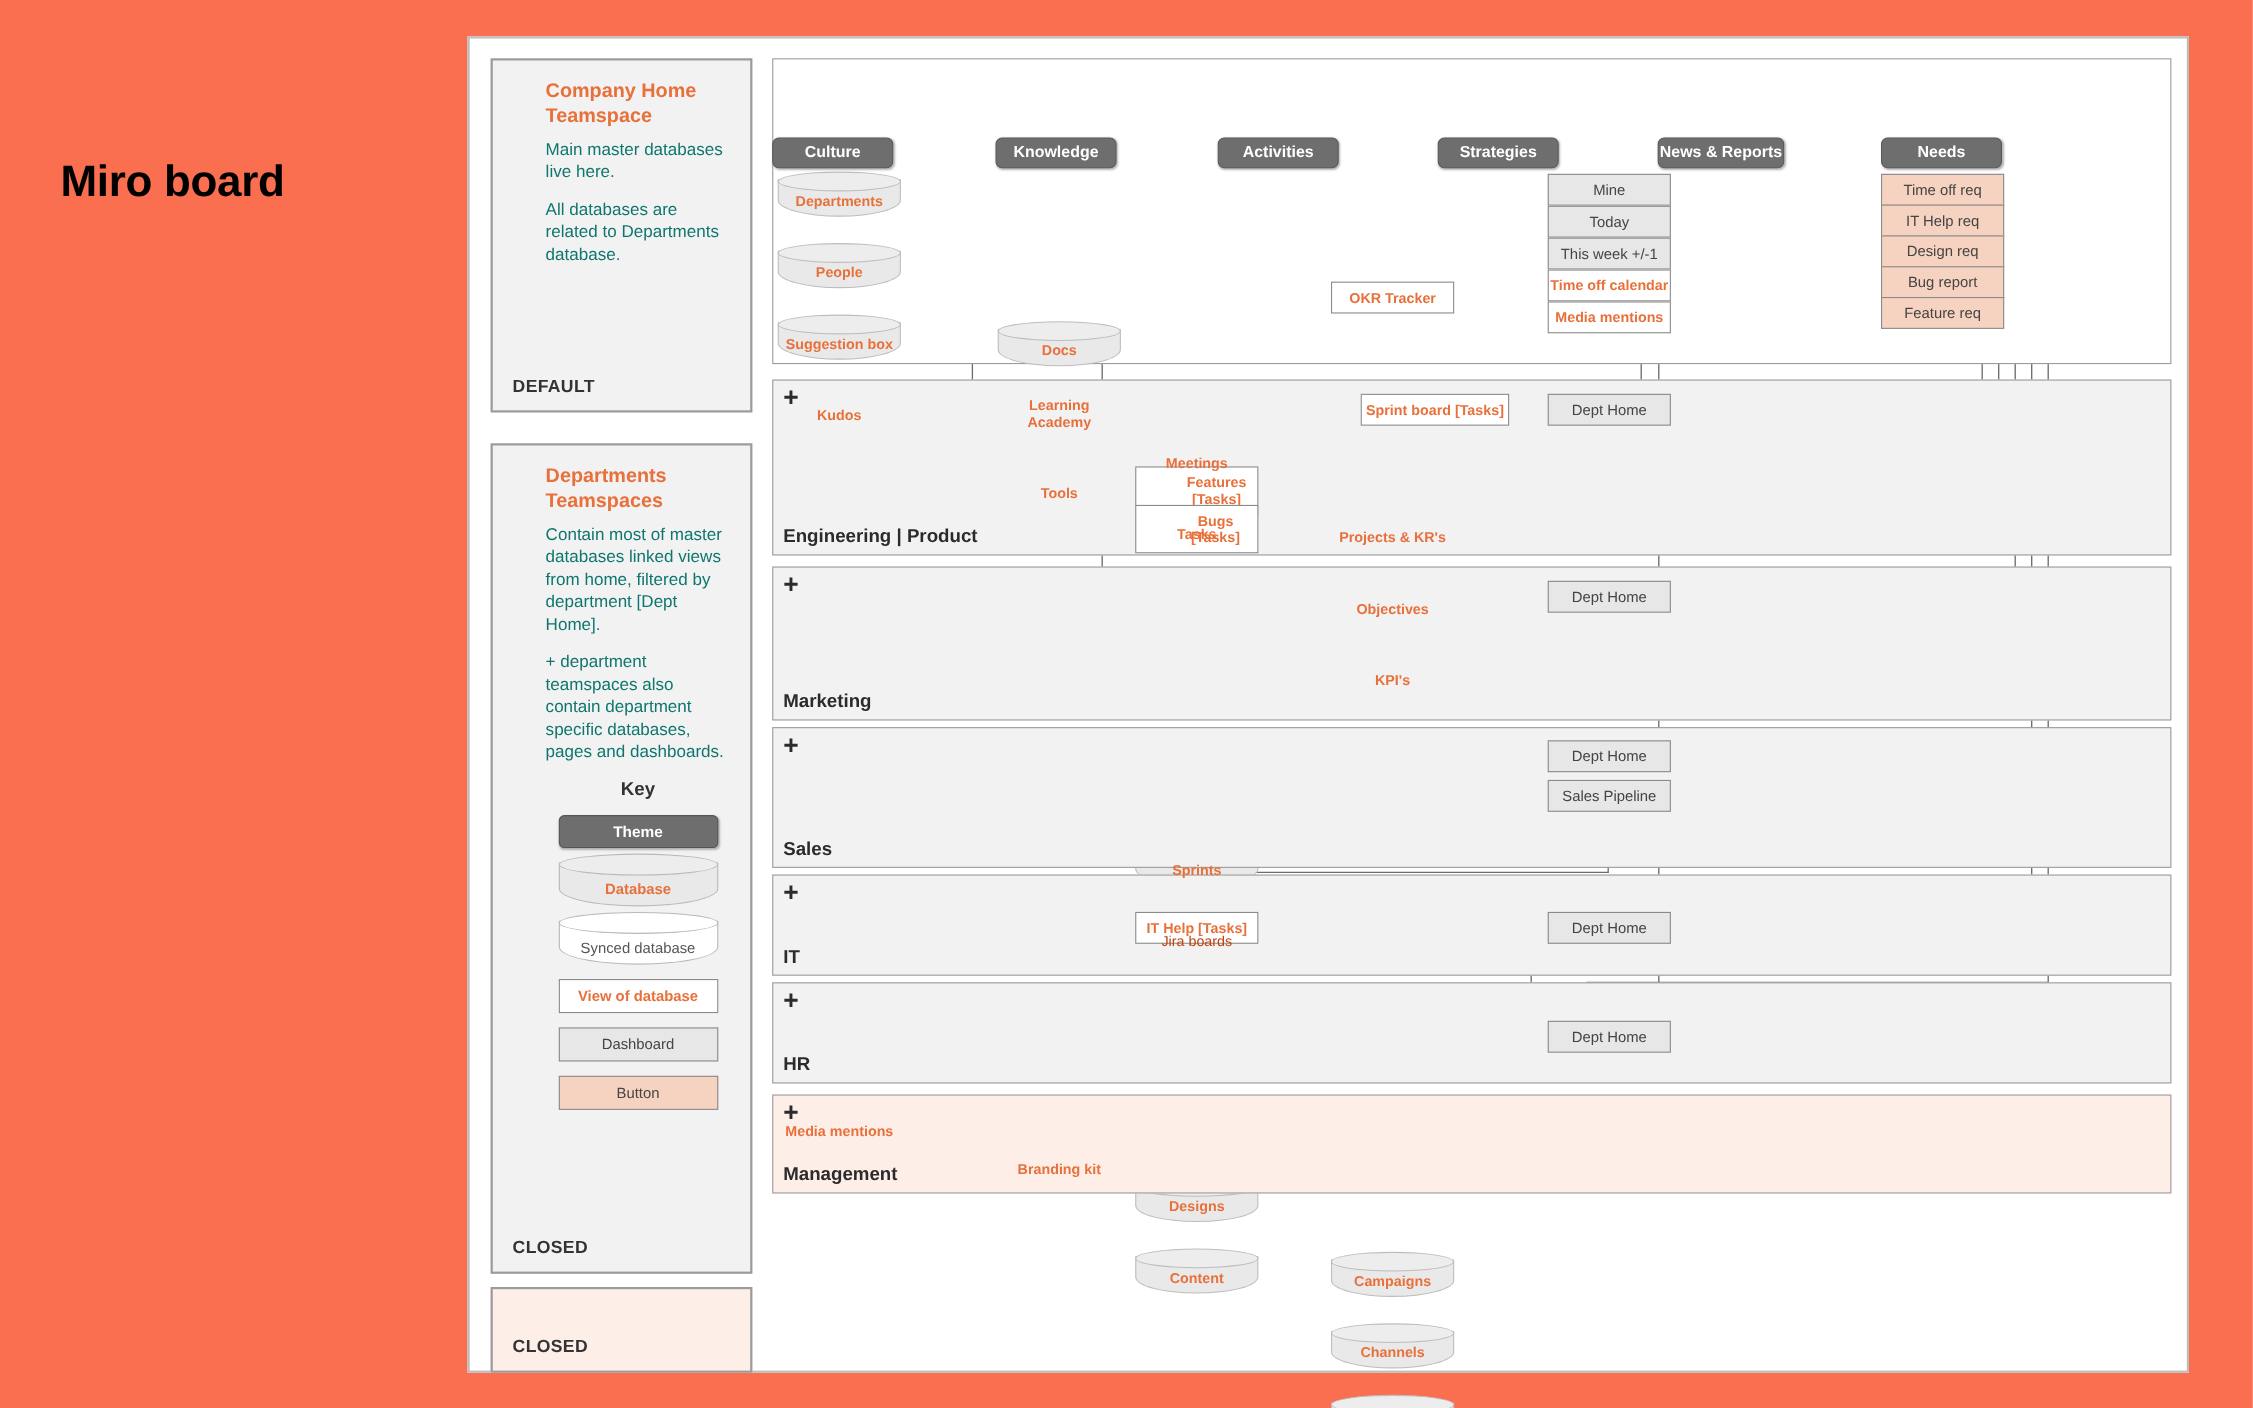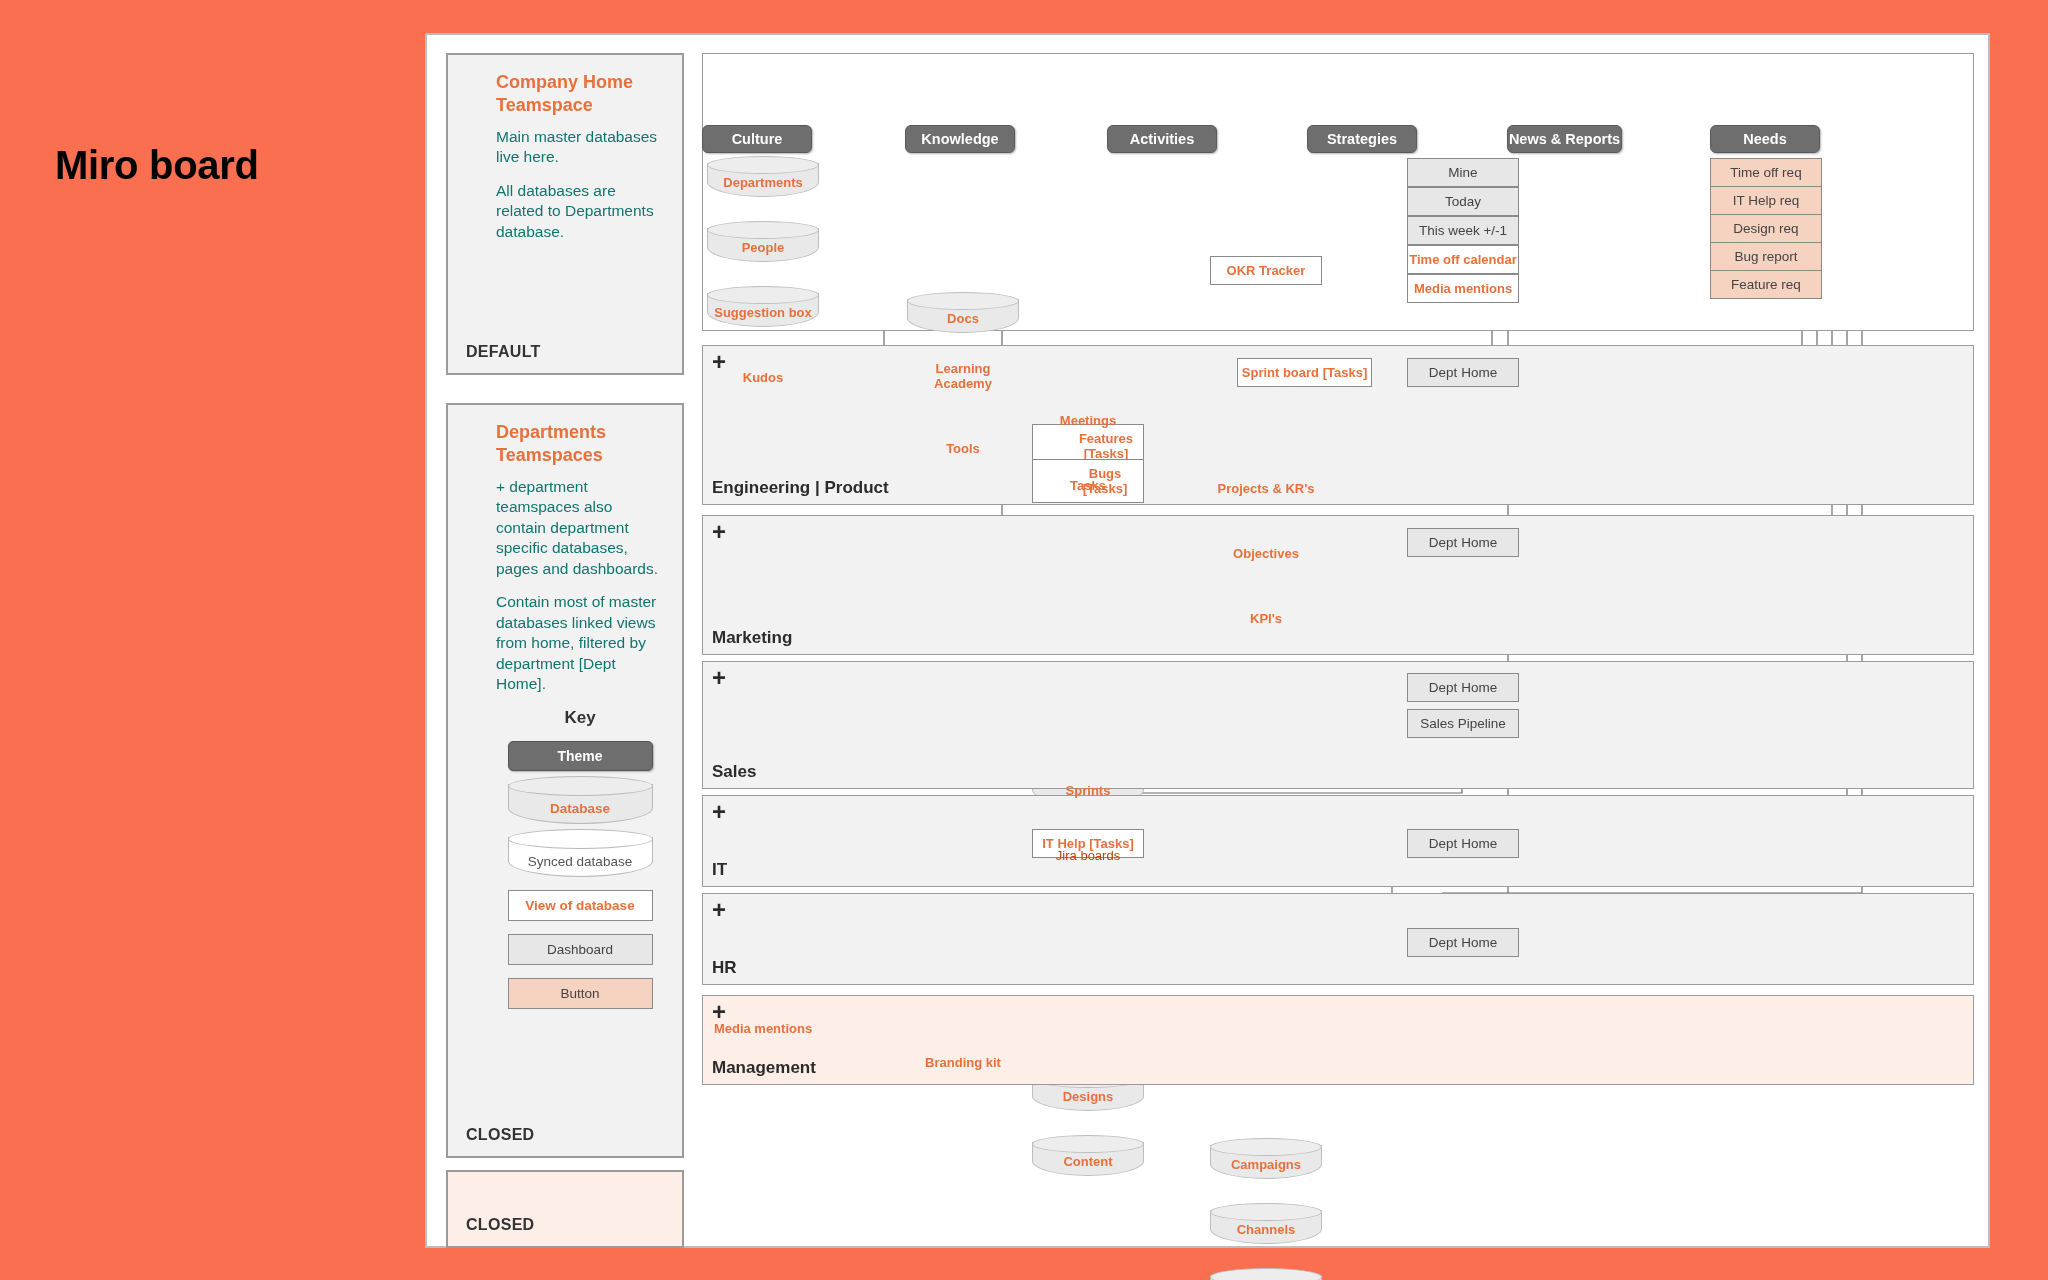--- a/index.html
+++ b/index.html
@@ -169,22 +169,22 @@
       <div class="card-para">Main master databases live here.</div>
       <div class="card-para">All databases are related to Departments database.</div>
     </div>
     <div class="card-foot">DEFAULT</div>
   </div>
 
   <div class="side-card" id="card-dept">
     <div class="card-pad">
       <div class="card-title" style="white-space:pre-line">Departments
 Teamspaces</div>
+      <div class="card-para">Contain most of master databases linked views from home, filtered by department [Dept Home].</div>
       <div class="card-para">+ department teamspaces also contain department specific databases, pages and dashboards.</div>
-      <div class="card-para">Contain most of master databases linked views from home, filtered by department [Dept Home].</div>
 
       <div id="key-title">Key</div>
 
       <div class="key-row">
         <div class="kp theme-pill">Theme</div>
       </div>
 
       <div class="key-row">
         <div class="kp">
             <div class="cyl">

